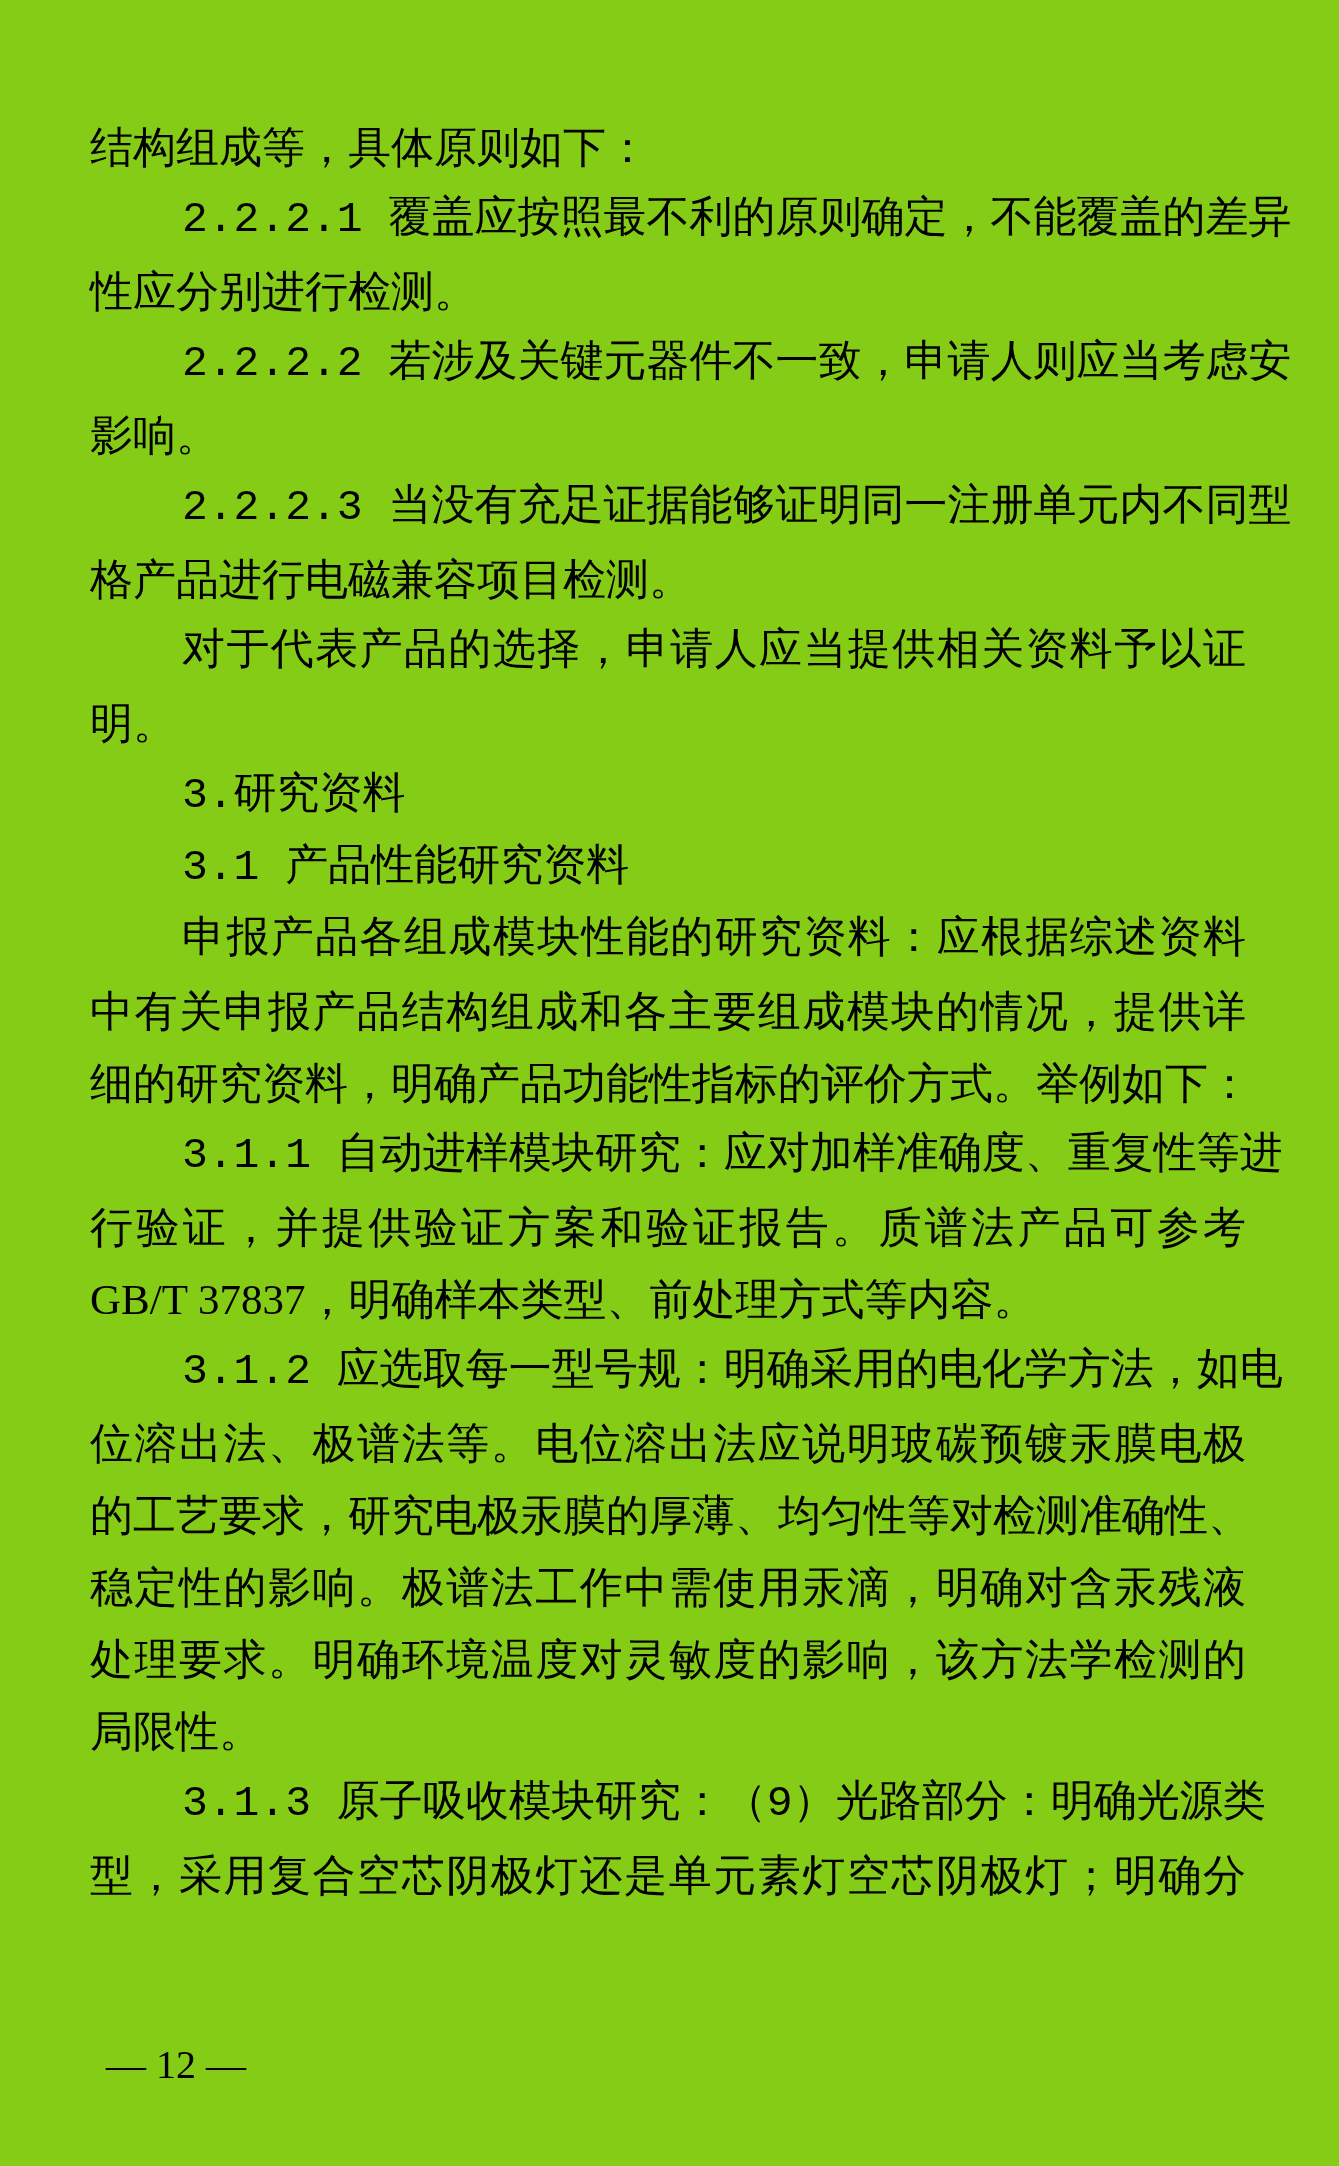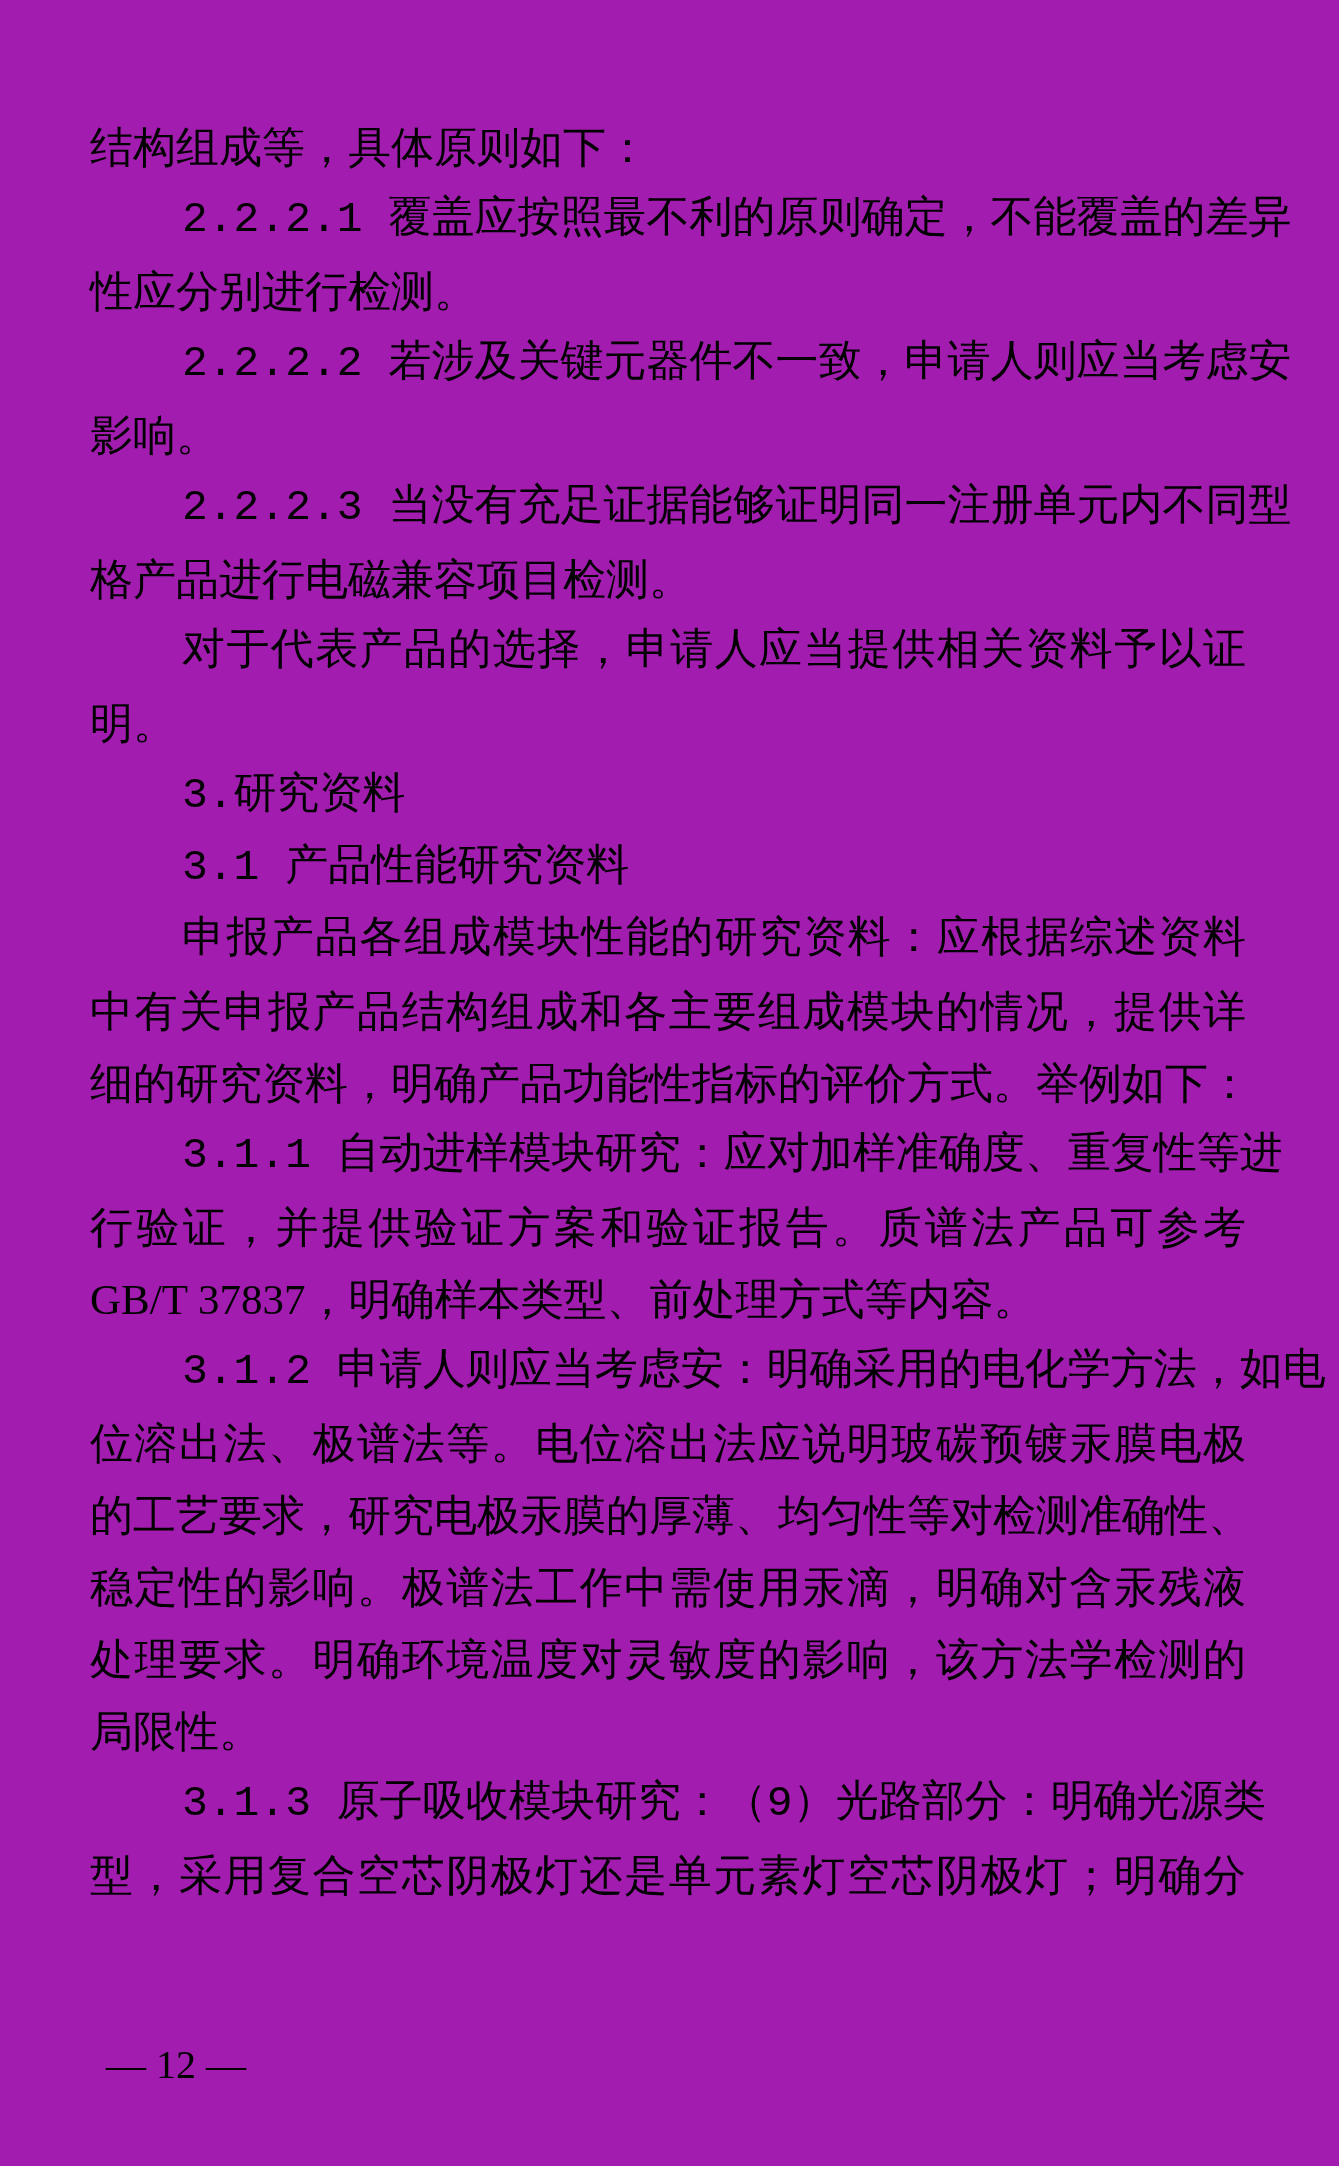--- a/index.html
+++ b/index.html
@@ -14,21 +14,21 @@
     position: relative;
     font-family: "Liberation Serif", "DejaVu Serif", serif;
     color: #000000;
     overflow: hidden;
   }
   .page {
     position: absolute;
     left: 0; top: 0;
     width: 1339px;
     height: 2166px;
-    background: #a21caf;
+    background: #84cc16;
     overflow: hidden;
   }
   .text-block {
     position: absolute;
     left: 90px;
     top: 112px;
     width: 1156px;
   }
   .line {
     height: 72px;
@@ -69,21 +69,21 @@
       <div class="line indent just">对于代表产品的选择，申请人应当提供相关资料予以证</div>
       <div class="line">明。</div>
       <div class="line indent">3.研究资料</div>
       <div class="line indent">3.1 产品性能研究资料</div>
       <div class="line indent just">申报产品各组成模块性能的研究资料：应根据综述资料</div>
       <div class="line just">中有关申报产品结构组成和各主要组成模块的情况，提供详</div>
       <div class="line just">细的研究资料，明确产品功能性指标的评价方式。举例如下：</div>
       <div class="line indent just">3.1.1 自动进样模块研究：应对加样准确度、重复性等进</div>
       <div class="line just">行验证，并提供验证方案和验证报告。质谱法产品可参考</div>
       <div class="line">GB/T 37837，明确样本类型、前处理方式等内容。</div>
-      <div class="line indent just">3.1.2 申请人则应当考虑安：明确采用的电化学方法，如电</div>
+      <div class="line indent just">3.1.2 应选取每一型号规：明确采用的电化学方法，如电</div>
       <div class="line just">位溶出法、极谱法等。电位溶出法应说明玻碳预镀汞膜电极</div>
       <div class="line just">的工艺要求，研究电极汞膜的厚薄、均匀性等对检测准确性、</div>
       <div class="line just">稳定性的影响。极谱法工作中需使用汞滴，明确对含汞残液</div>
       <div class="line just">处理要求。明确环境温度对灵敏度的影响，该方法学检测的</div>
       <div class="line">局限性。</div>
       <div class="line indent just">3.1.3 原子吸收模块研究：（9）光路部分：明确光源类</div>
       <div class="line just">型，采用复合空芯阴极灯还是单元素灯空芯阴极灯；明确分</div>
     </div>
   <div class="footer">— 12 —</div>
 </div>

